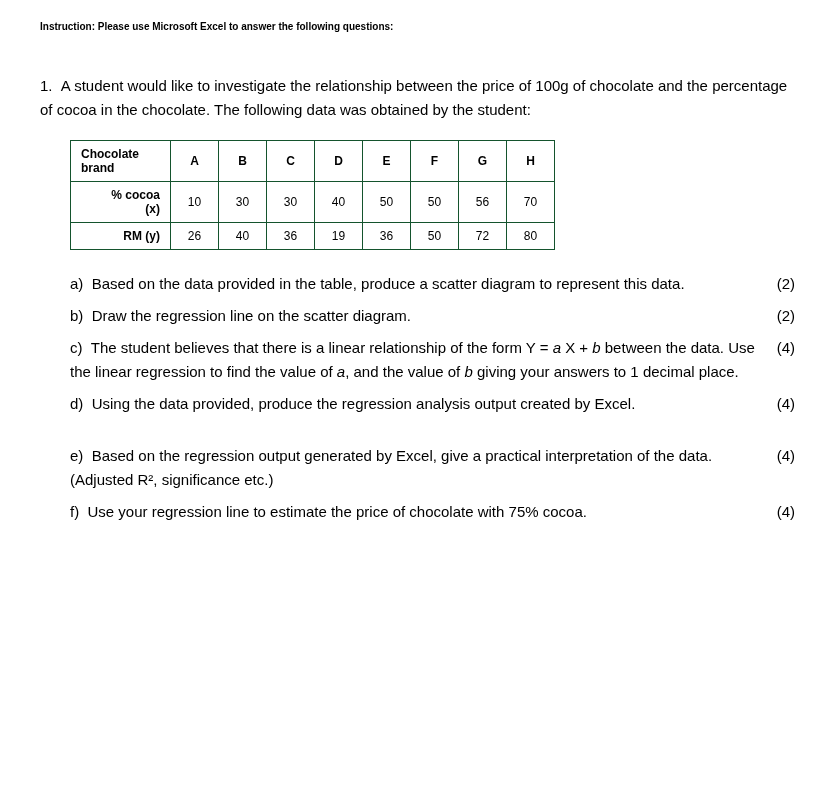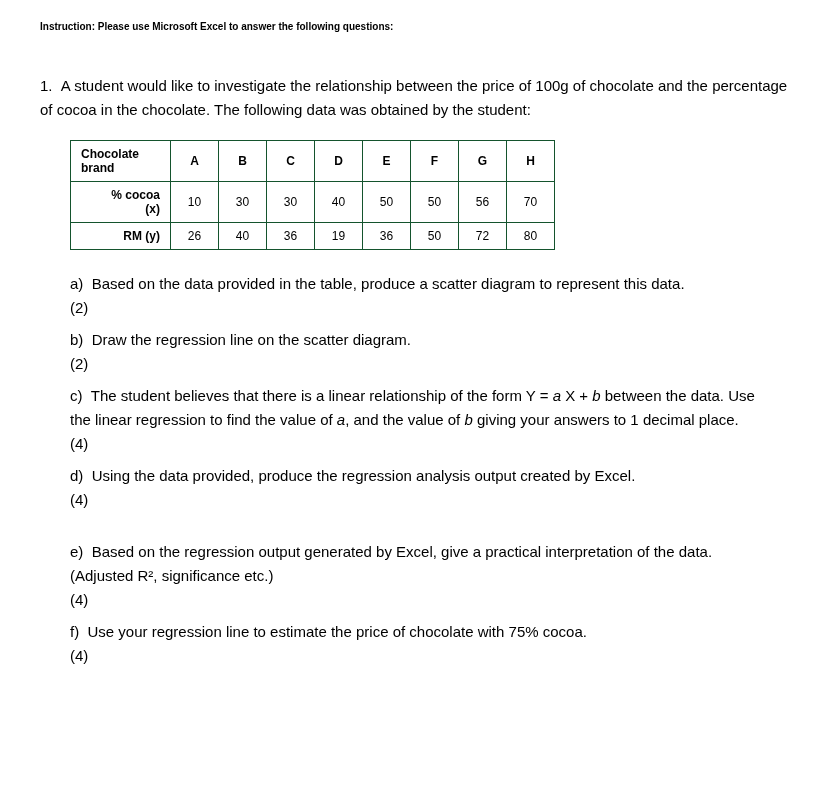--- a/index.html
+++ b/index.html
@@ -66,21 +66,20 @@
     .sub-questions {
       margin-left: 30px;
     }
 
     .sub-question {
       display: flex;
       justify-content: space-between;
       align-items: flex-start;
       margin-bottom: 8px;
       line-height: 1.6;
-      flex-direction: column;
     }
 
     .sub-question-content {
       flex: 1;
       padding-right: 20px;
     }
 
     .sub-question-marks {
       white-space: nowrap;
       font-size: 15px;

